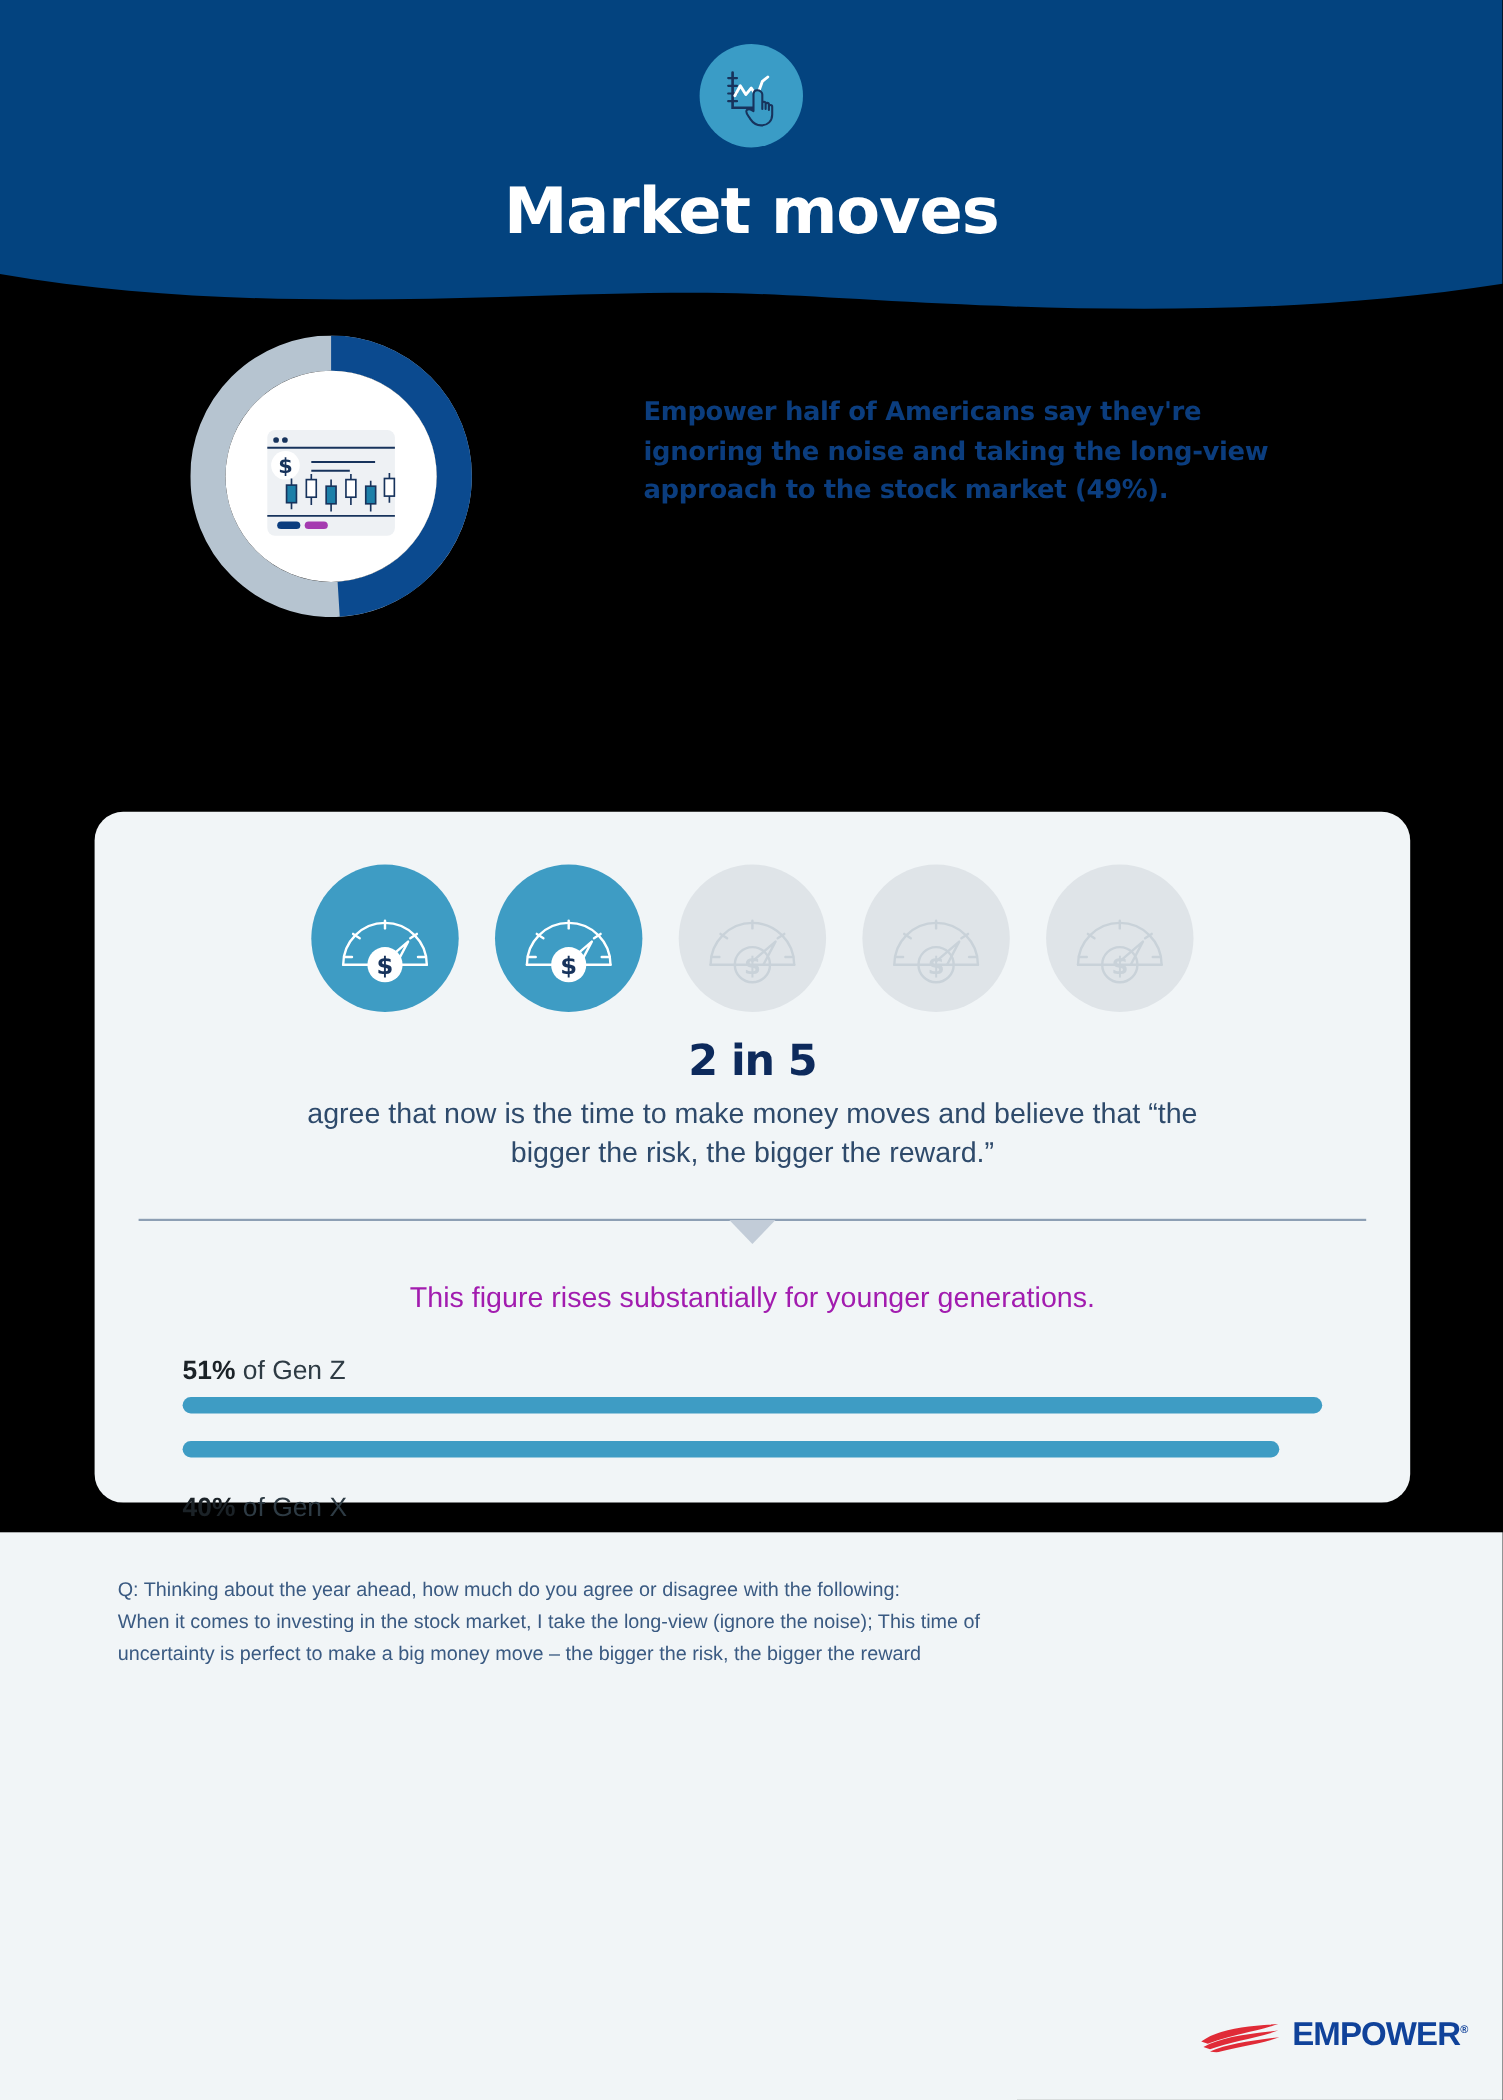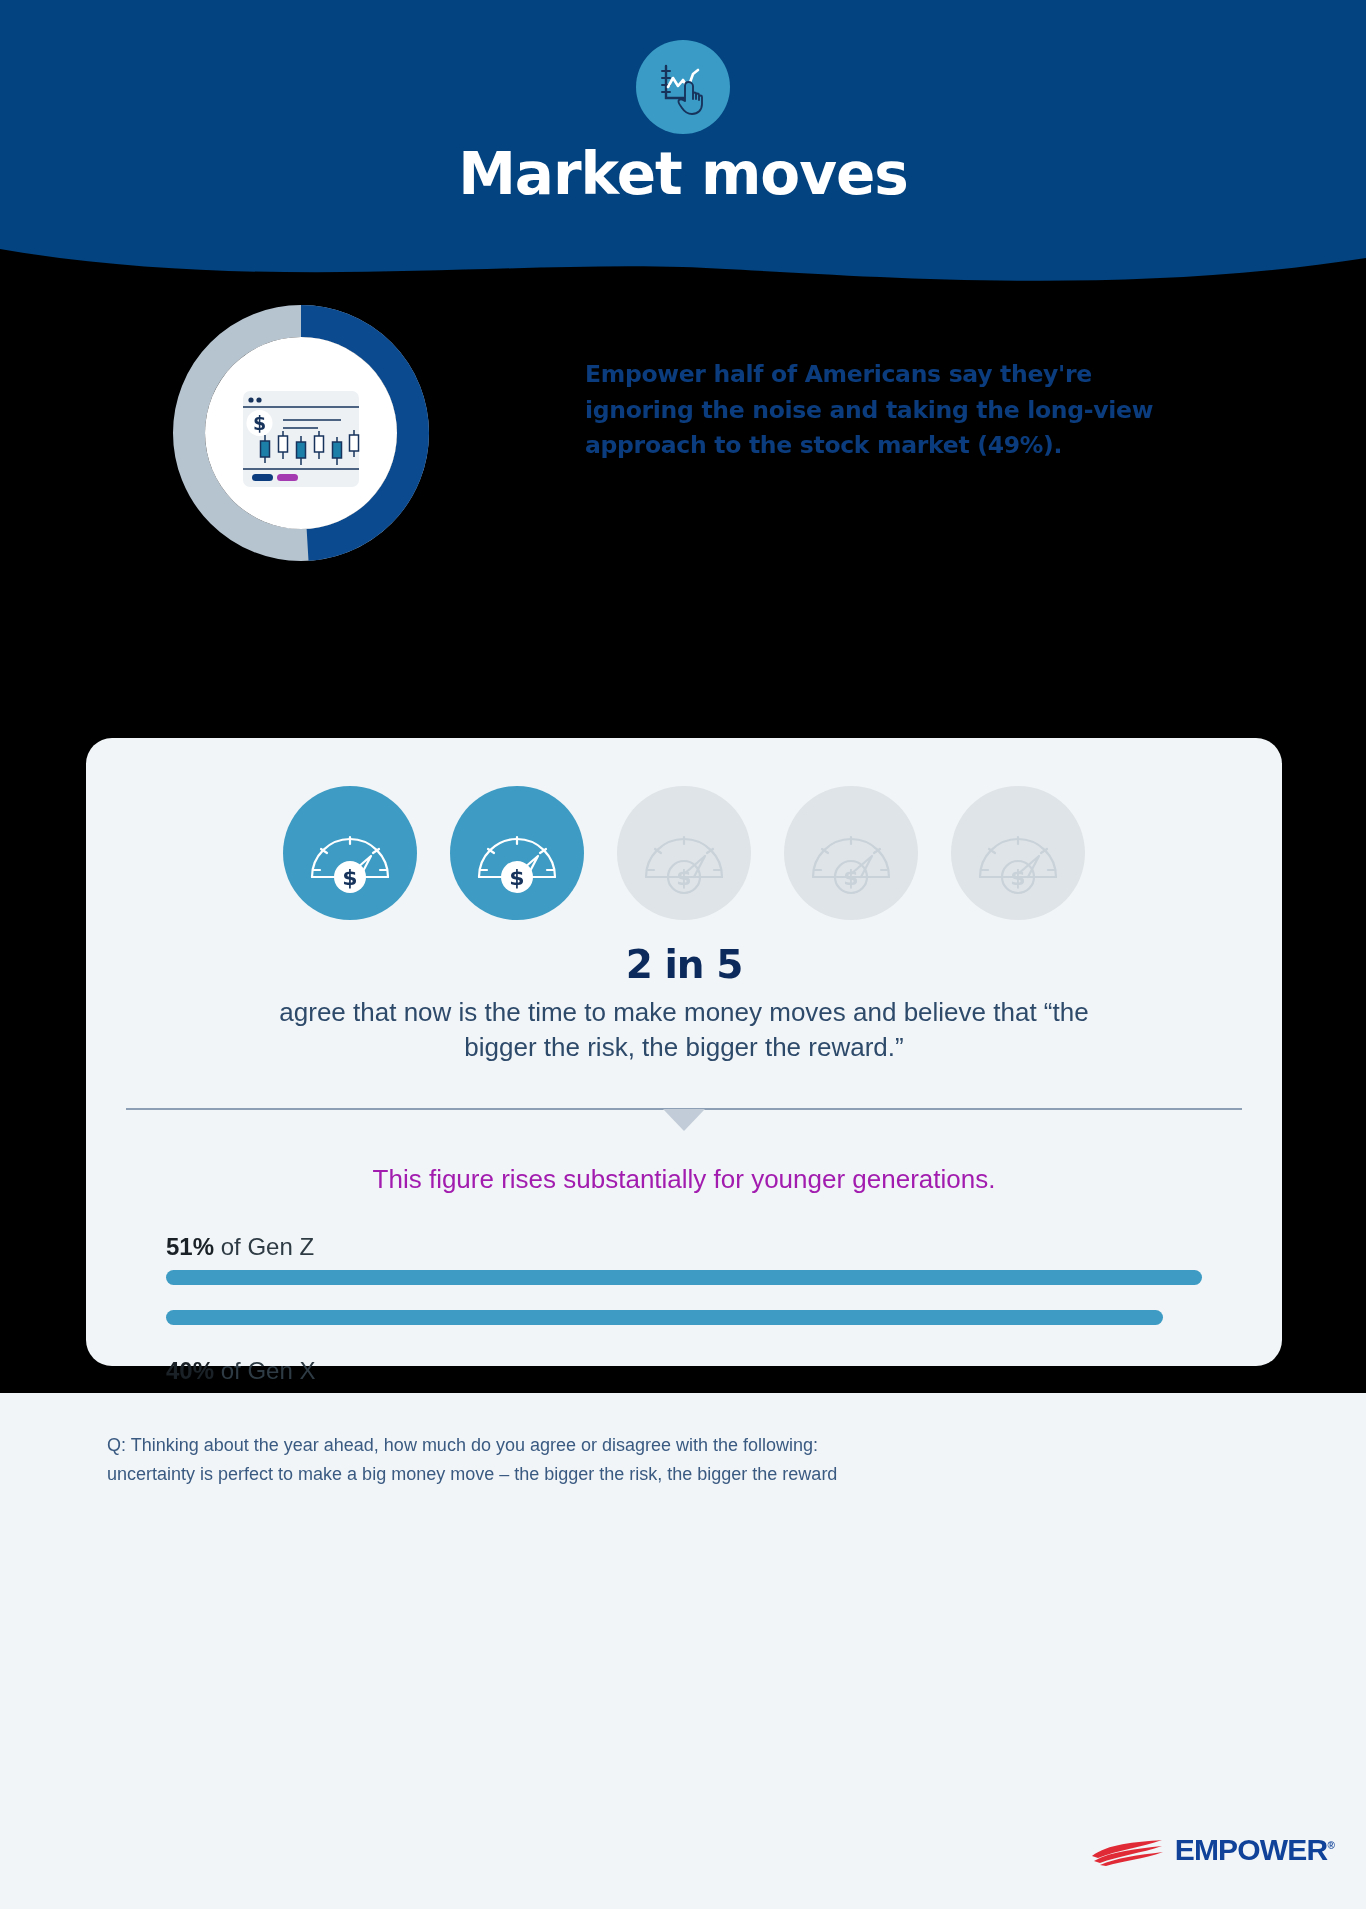--- a/index.html
+++ b/index.html
@@ -23,21 +23,21 @@
     display:flex; flex-direction:column; align-items:center;
   }
   .header-icon{
     margin-top:40px;
     width:94px; height:94px; border-radius:50%;
     background:#3a9cc6;
     display:flex; align-items:center; justify-content:center;
     position:relative;
   }
   .header-title{
-    margin-top:10px;
+    margin-top:28px;
     color:#ffffff;
     font-size:58px;
     font-weight:bold;
     letter-spacing:-1px;
     line-height:1.05;
     font-family:"DejaVu Sans", sans-serif;
   }
 
   
   .donut-section{
@@ -366,20 +366,21 @@
         <div class="bar-fill" style="width: 43.2%; background: rgb(62, 156, 196);"></div>
       </div>
     </div>
 
   </div>
 </div>
 
 <div class="footer">
   <div class="footer-inner">
     <div class="footer-q">Q: Thinking about the year ahead, how much do you agree or disagree with the following:</div>
+    <div class="footer-q">When it comes to investing in the stock market, I take the long-view (ignore the noise); This time of</div>
     <div class="footer-q">uncertainty is perfect to make a big money move – the bigger the risk, the bigger the reward</div>
   </div>
 
   <div class="logo">
     <svg width="76" height="32" viewBox="0 0 76 32">
       <path d="M2,22 C18,10 44,8 72,6 C52,13 28,16 8,24 Z" fill="#e02b37"></path>
       <path d="M4,27 C22,17 46,15 72,12 C52,19 28,22 10,29 Z" fill="#e02b37"></path>
       <path d="M10,31 C26,24 48,21 73,18 C54,25 32,27 16,32 Z" fill="#e02b37"></path>
     </svg>
     <div class="logo-word"><span>EMPOWER</span><span class="logo-reg">®</span></div>

